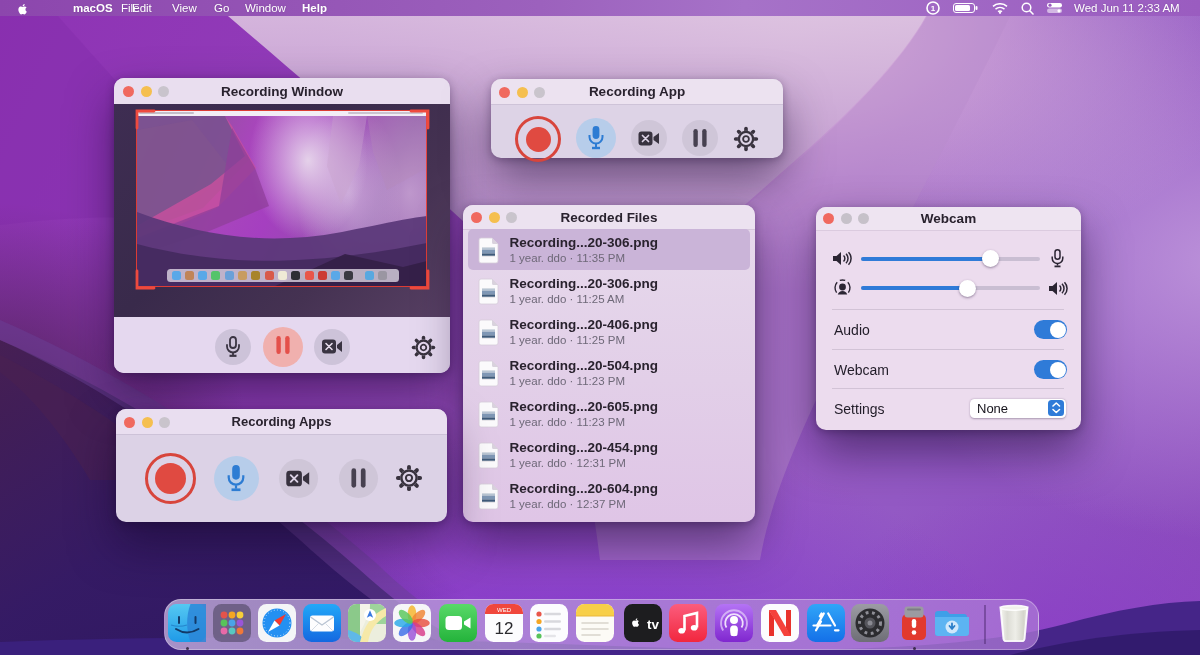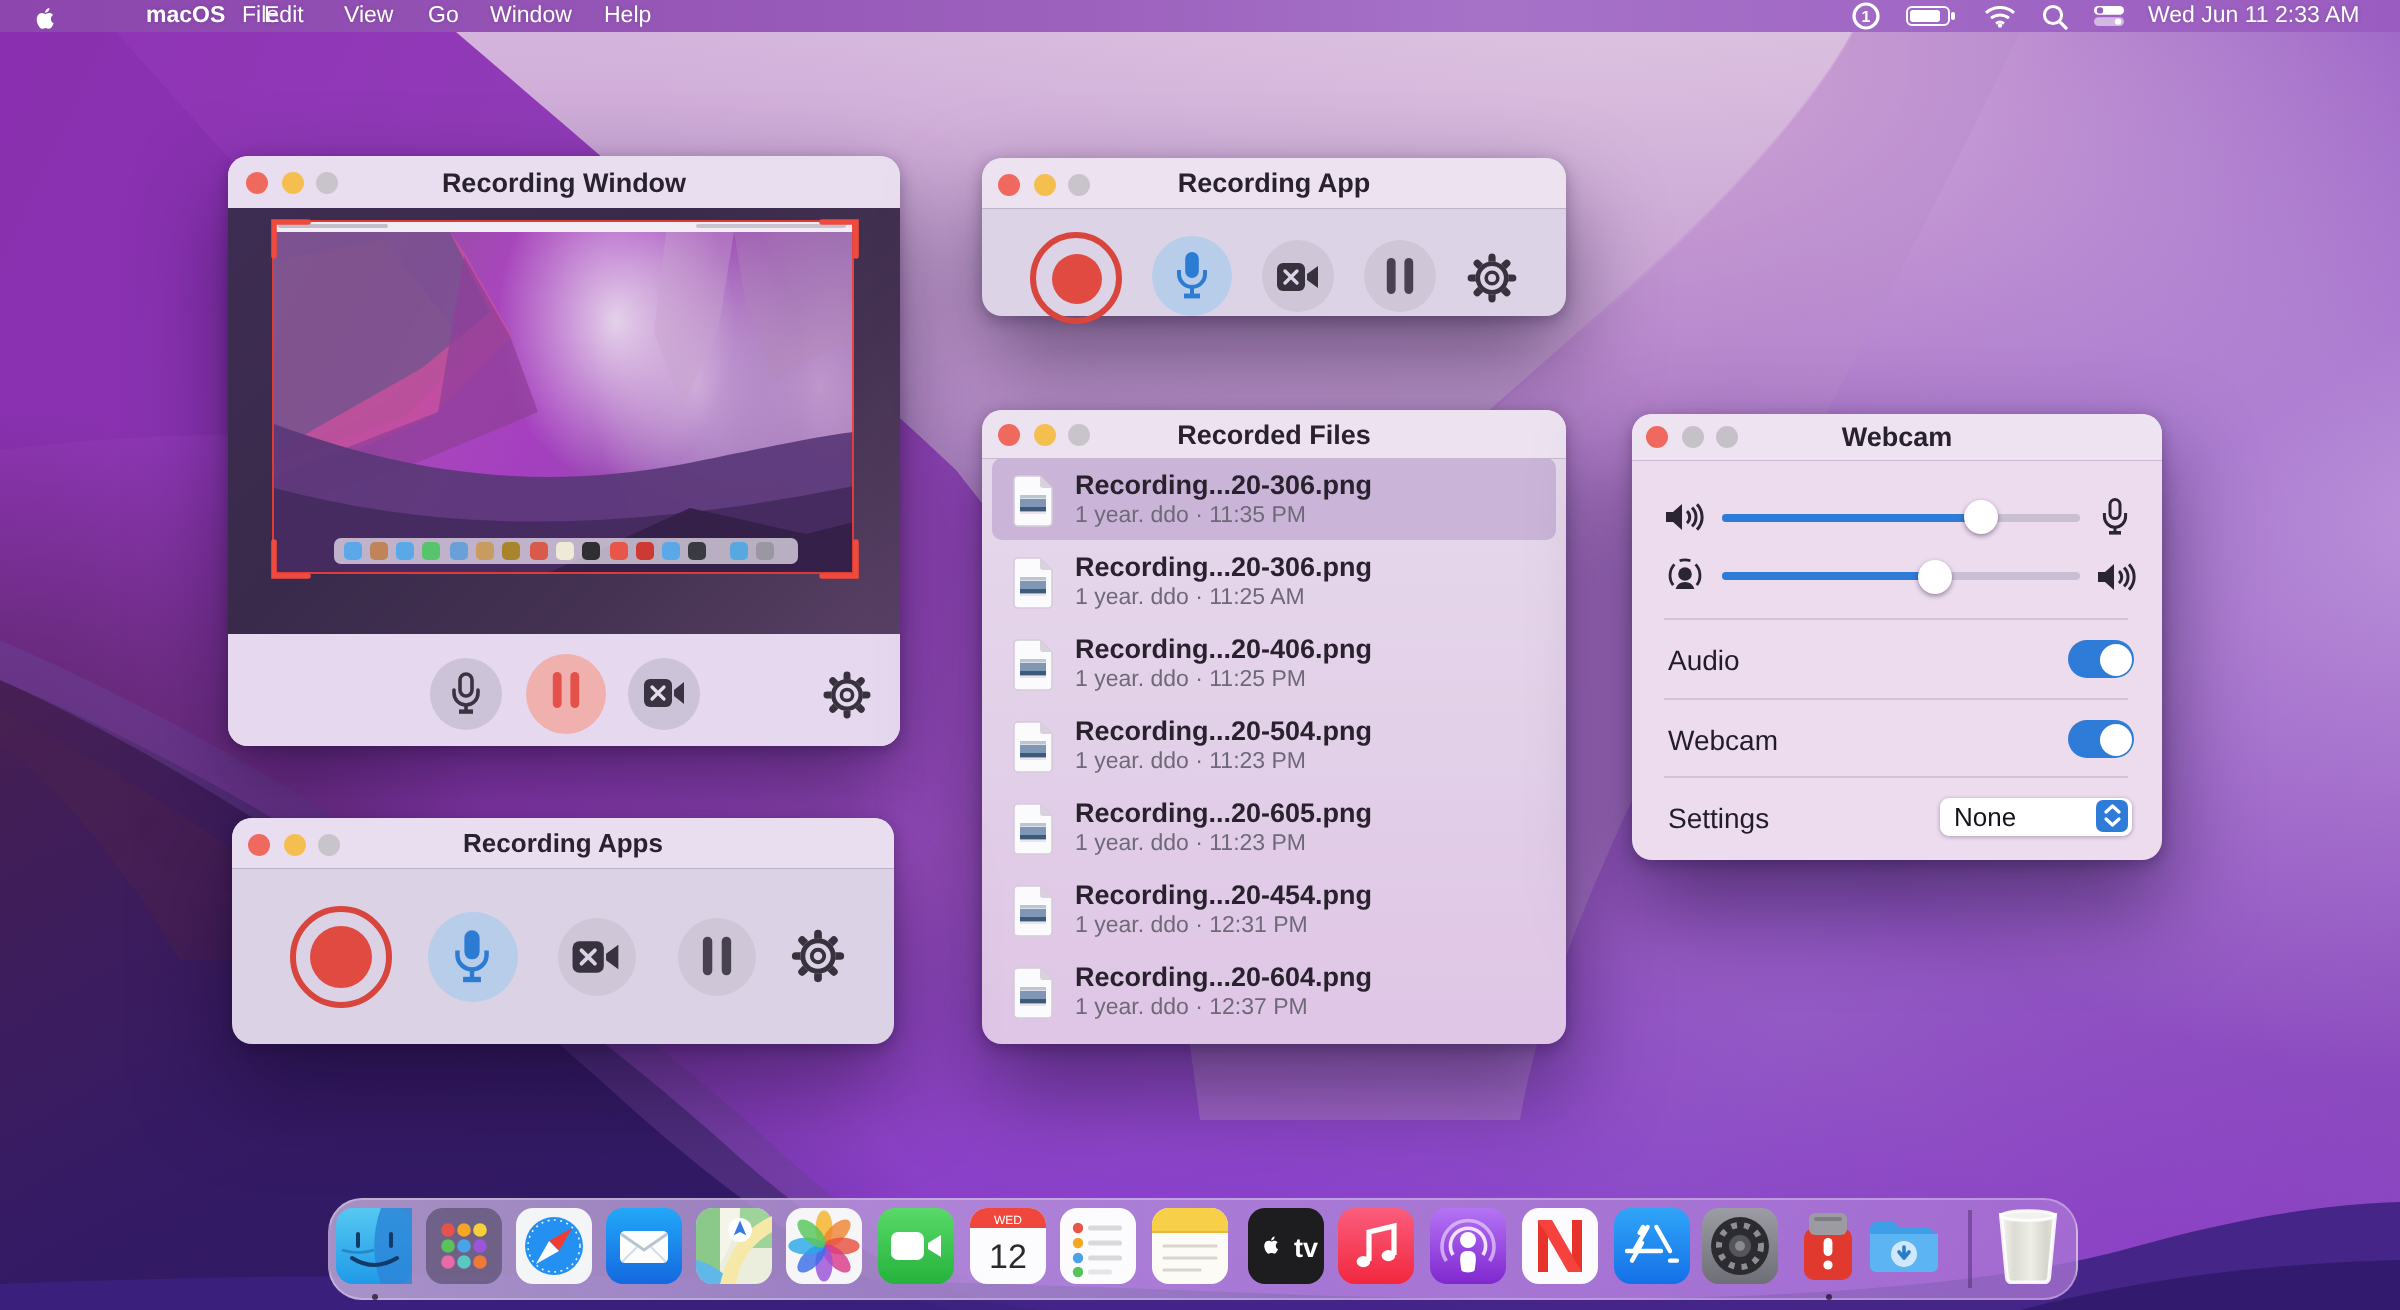--- a/index.html
+++ b/index.html
@@ -65,21 +65,21 @@
 <div class="menubar">
   <svg style="position:absolute;left:17px;top:2px" width="11" height="13" viewBox="0 0 170 190">
       <path fill="#fff" d="M130.3 110.5c-.2-20.3 16.6-30 17.3-30.5-9.4-13.8-24.1-15.7-29.3-15.9-12.5-1.3-24.4 7.3-30.7 7.3-6.3 0-16.1-7.1-26.5-6.9-13.6.2-26.2 7.9-33.2 20.1-14.2 24.6-3.6 61 10.2 81 6.8 9.8 14.8 20.8 25.4 20.4 10.2-.4 14-6.6 26.3-6.6 12.3 0 15.7 6.6 26.5 6.4 10.9-.2 17.8-10 24.4-19.8 7.7-11.3 10.9-22.3 11.1-22.9-.2-.1-21.3-8.2-21.5-32.6zM110.3 50.7c5.6-6.8 9.4-16.2 8.4-25.7-8.1.3-17.9 5.4-23.7 12.2-5.2 6-9.8 15.6-8.5 24.8 9 .7 18.2-4.6 23.8-11.3z"></path>
     </svg>
   <span class="mitem" style="left:41px;font-weight:bold;padding-left:32px;">macOS</span>
   <span class="mitem" style="left:100px;padding-left:21px;">File</span>
   <span class="mitem" style="left:132px;">Edit</span>
   <span class="mitem" style="left:172px;">View</span>
   <span class="mitem" style="left:214px;">Go</span>
   <span class="mitem" style="left:245px;">Window</span>
-  <span class="mitem" style="left:302px;">Help</span>
+  <span class="mitem" style="left:302px;font-weight:bold;">Help</span>
   <span class="mitem" style="left:1074px;">Wed Jun 11  2:33 AM</span>
   <svg style="position:absolute;left:926px;top:1px" width="14" height="14" viewBox="0 0 14 14">
       <circle cx="7" cy="7" r="6" fill="none" stroke="#fff" stroke-width="1.6"></circle>
       <text x="7" y="10" font-size="8" font-weight="bold" fill="#fff" text-anchor="middle" font-family="Liberation Sans">1</text>
     </svg>
   <svg style="position:absolute;left:953px;top:3px" width="26" height="10" viewBox="0 0 26 10">
       <rect x="0.5" y="0.5" width="21" height="9" rx="2.5" fill="none" stroke="#fff" stroke-width="1"></rect>
       <rect x="2" y="2" width="15" height="6" rx="1.5" fill="#fff"></rect>
       <rect x="22.5" y="3" width="2" height="4" rx="1" fill="#fff"></rect>
     </svg>
@@ -225,21 +225,21 @@
         <line x1="0" y1="-10.4" x2="0" y2="10.4"></line>
         <line x1="-7.4" y1="-7.4" x2="7.4" y2="7.4"></line>
         <line x1="-7.4" y1="7.4" x2="7.4" y2="-7.4"></line>
       </g>
       <circle r="8.2" fill="#ddd3e6"></circle>
       <circle r="7.1" fill="none" stroke="#38323e" stroke-width="2.3"></circle>
       <circle r="2.9" fill="none" stroke="#38323e" stroke-width="1.8"></circle>
     </svg>
 </div>
 
-<div class="win" id="w-files" style="left:491px;top:205px;width:292px;height:317px;background:linear-gradient(180deg,#e7daec 0%,#e2cfe8 55%,#dfc5e6 100%);">
+<div class="win" id="w-files" style="left:463px;top:205px;width:292px;height:317px;background:linear-gradient(180deg,#e7daec 0%,#e2cfe8 55%,#dfc5e6 100%);">
   <div style="position:absolute;left:0;top:0;width:100%;height:24px;background:#ece2f0;border-radius:10px 10px 0 0;box-shadow:0 0.5px 0 rgba(60,40,80,0.18);"></div>
   <div class="title" style="top:5px;font-size:13.5px;">Recorded Files</div>
   <div class="tl" style="left:8px;top:7px;width:11px;height:11px;background:#f0695f;"></div>
   <div class="tl" style="left:25.5px;top:7px;width:11px;height:11px;background:#f5bf4f;"></div>
   <div class="tl" style="left:43px;top:7px;width:11px;height:11px;background:#c9c4cc;"></div>
   <div class="frow" style="top:24px;background:#cab4d8;border-radius:5px;left:5px;width:282px;">
       <svg class="ficon" width="21" height="27" viewBox="0 0 21 27">
         <path d="M1 3 a2 2 0 0 1 2-2 H14 L20 7 V24 a2 2 0 0 1 -2 2 H3 a2 2 0 0 1 -2-2 Z" fill="#fbfafc" stroke="#d5ccd9" stroke-width="0.8"></path>
         <path d="M14 1 L20 7 H15.5 a1.5 1.5 0 0 1 -1.5 -1.5 Z" fill="#d9d2dd"></path>
         <rect x="4" y="10.5" width="13" height="9.5" fill="#e8e6ea"></rect>

